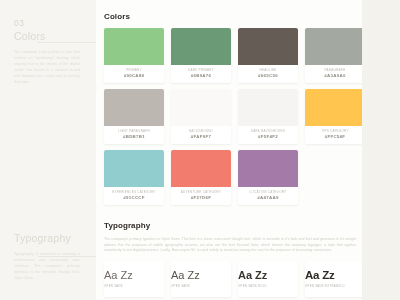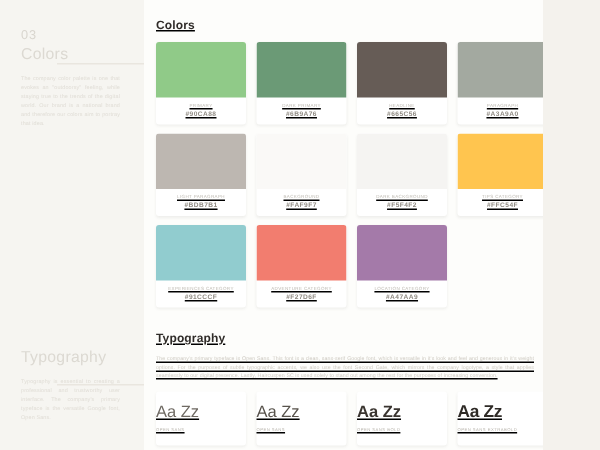--- a/index.html
+++ b/index.html
@@ -14,21 +14,20 @@
     font-family: "Liberation Sans", sans-serif;
     -webkit-font-smoothing: antialiased;
   }
 
   .page {
     position: relative;
     width: 400px;
     height: 300px;
     background: #a3a3a3;
     display: flex;
-    text-decoration: underline;
   }
 
   
   .sidebar {
     position: relative;
     width: 96px;
     flex: 0 0 96px;
     background: #f6f5f1;
     box-sizing: border-box;
     padding: 0;

